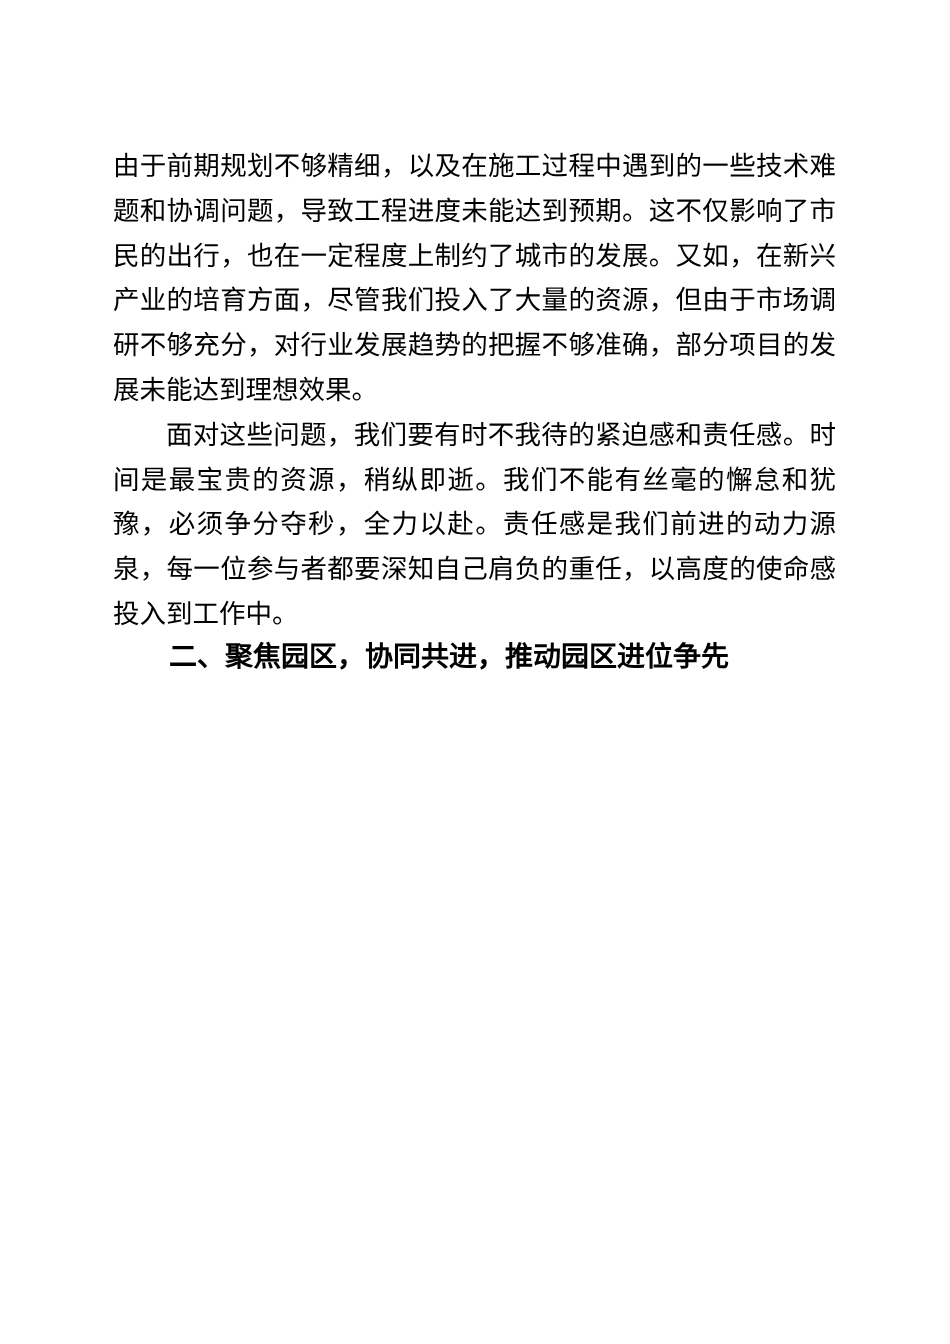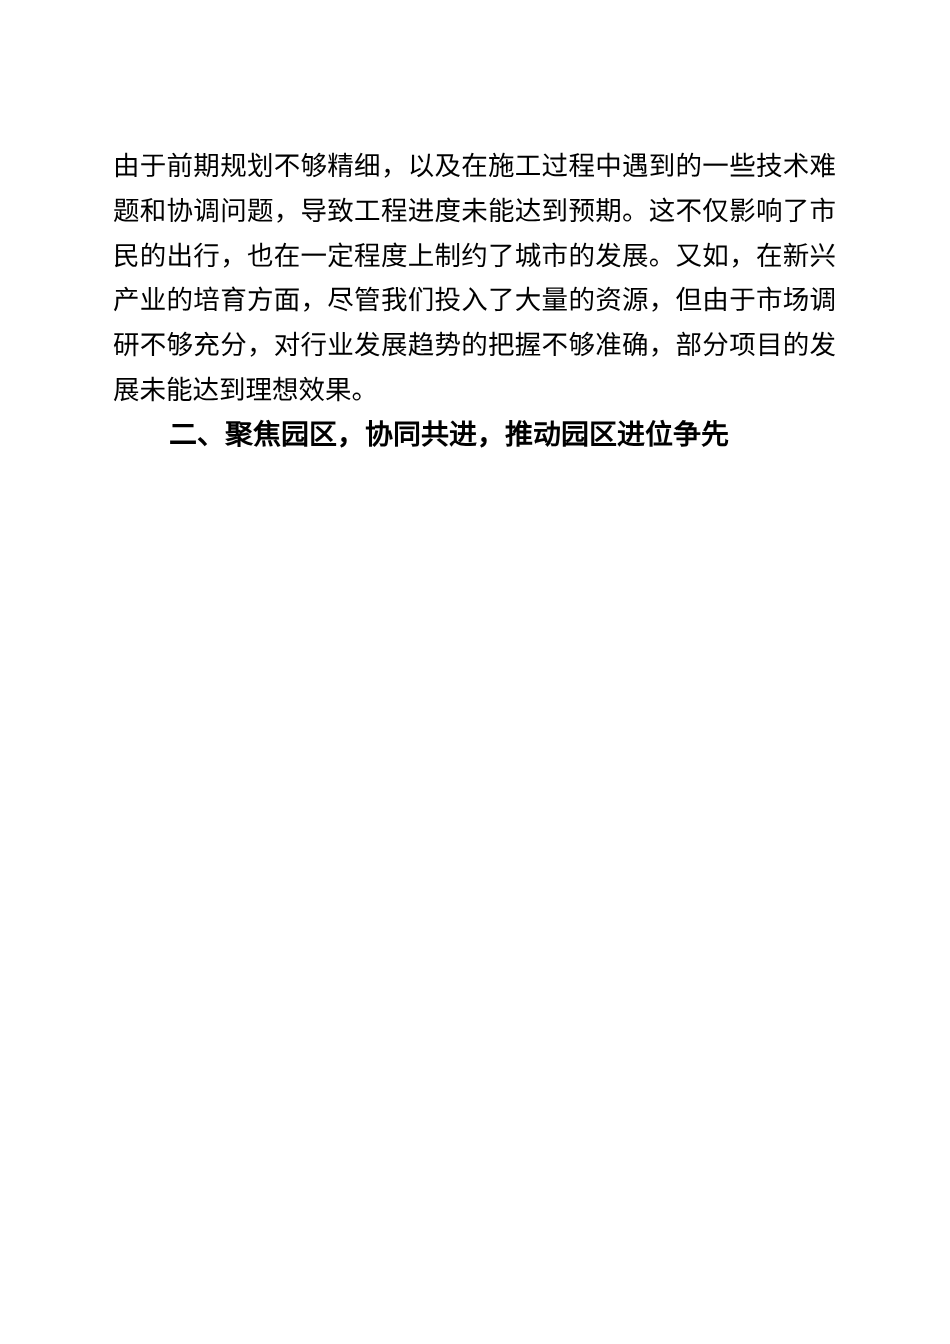--- a/index.html
+++ b/index.html
@@ -28,33 +28,34 @@
     margin: 0;
     padding: 0;
     letter-spacing: 0;
     word-break: break-all;
     color: #000000;
   }
   .body-para.no-indent {
     text-indent: 0;
   }
   .section-heading {
-    font-family: Liberation Sans, sans-serif;
+    font-family: Liberation Mono, monospace;
     font-weight: 700;
     font-size: 28px;
     line-height: 44.8px;
     text-indent: 2em;
     margin: 0;
     padding: 0;
     color: #000000;
   }
 </style>
 </head>
 <body>
 
 <div class="page">
   <p class="body-para no-indent">由于前期规划不够精细，以及在施工过程中遇到的一些技术难题和协调问题，导致工程进度未能达到预期。这不仅影响了市民的出行，也在一定程度上制约了城市的发展。又如，在新兴产业的培育方面，尽管我们投入了大量的资源，但由于市场调研不够充分，对行业发展趋势的把握不够准确，部分项目的发展未能达到理想效果。</p>
 
 
+  <p class="body-para">面对这些问题，我们要有时不我待的紧迫感和责任感。时间是最宝贵的资源，稍纵即逝。我们不能有丝毫的懈怠和犹豫，必须争分夺秒，全力以赴。责任感是我们前进的动力源泉，每一位参与者都要深知自己肩负的重任，以高度的使命感投入到工作中。</p>
 
 
   <h2 class="section-heading">二、聚焦园区，协同共进，推动园区进位争先</h2>
 </div>
 
 </body></html>

